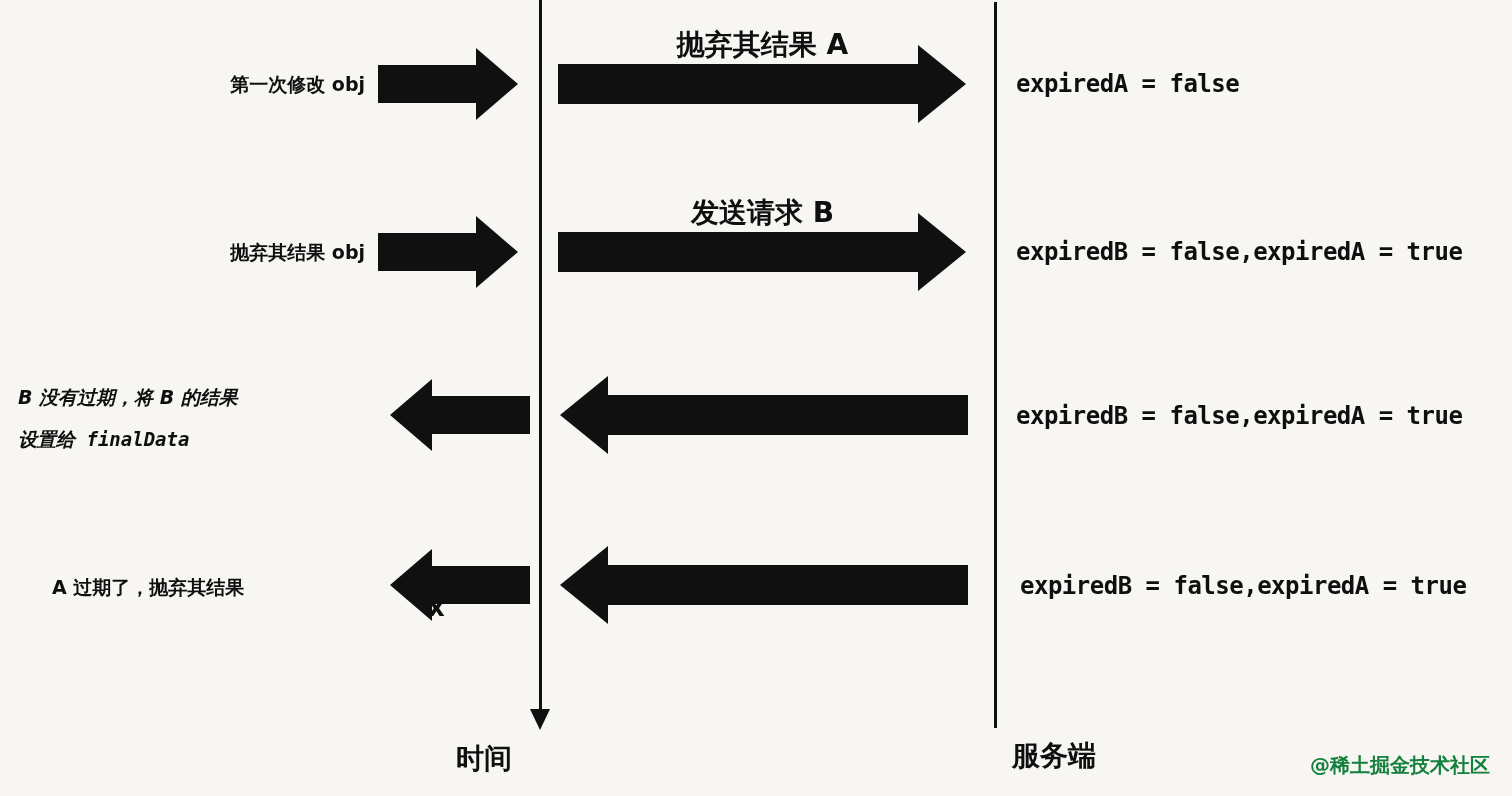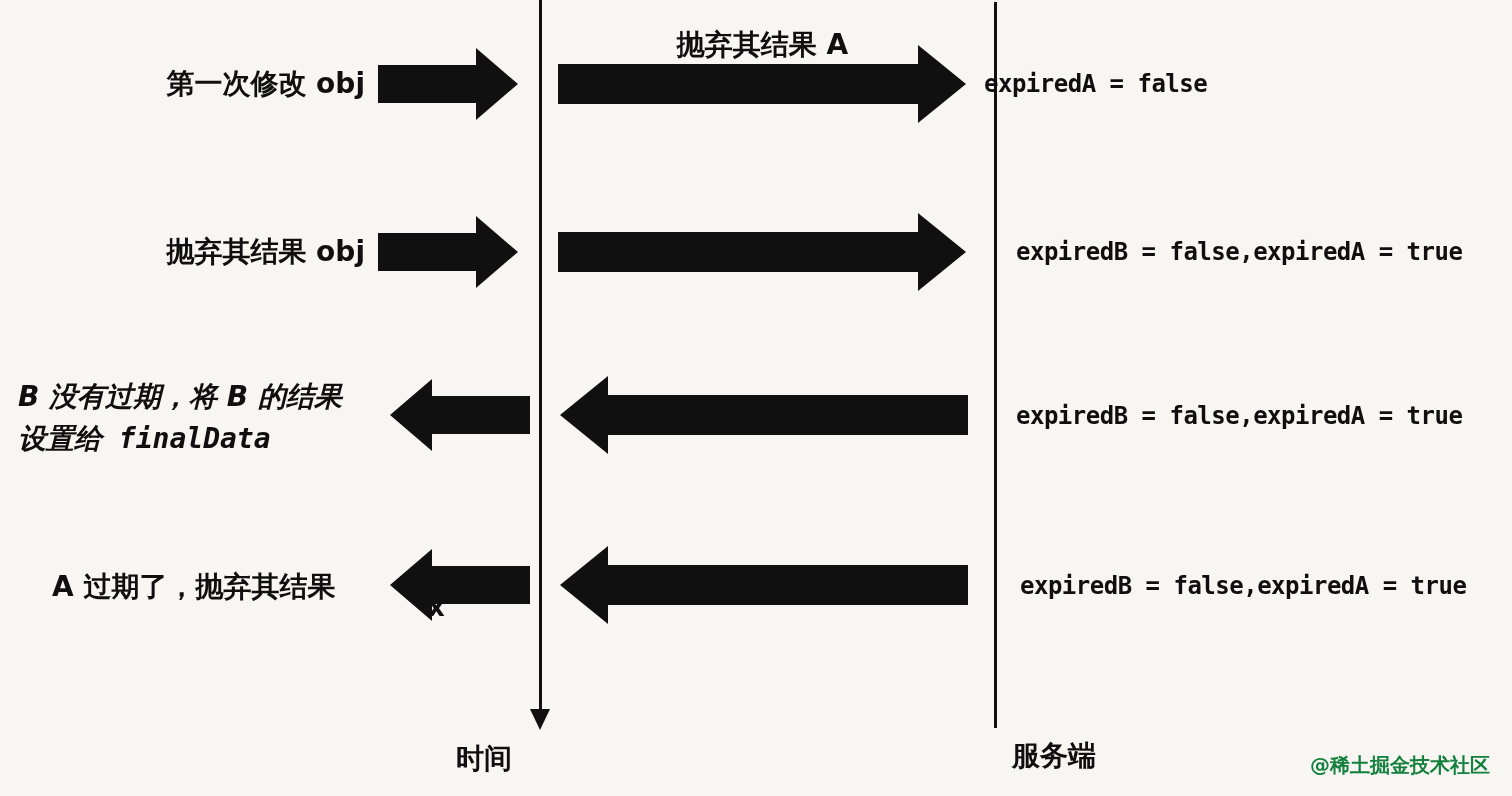--- a/index.html
+++ b/index.html
@@ -18,21 +18,21 @@
   .vline{position:absolute;background:#101010;width:3px;}
   .timeline-line{left:539px;top:0;height:710px;}
   .timeline-arrowhead{
     position:absolute;left:530px;top:709px;width:0;height:0;
     border-left:10px solid transparent;border-right:10px solid transparent;
     border-top:21px solid #101010;
   }
   .server-line{left:994px;top:2px;height:726px;}
   
   .lbl{position:absolute;font-weight:bold;color:#0f0f0f;white-space:nowrap;}
-  .left-lbl{font-size:28px;line-height:32px;}
+  .left-lbl{font-size:19px;line-height:32px;}
   .left-lbl.right-align{text-align:right;}
   .left-lbl.two-line{white-space:normal;line-height:42px;font-style:italic;}
   .mid-lbl{left:560px;width:405px;text-align:center;font-size:28px;}
   .axis-lbl{font-size:28px;}
   .state-lbl{
     font-family:"DejaVu Sans Mono","Liberation Mono",monospace;
     font-weight:bold;font-size:24px;letter-spacing:-0.5px;
   }
   .code{font-family:"DejaVu Sans Mono","Liberation Mono",monospace;}
   
@@ -70,27 +70,28 @@
   <div class="lbl left-lbl right-align" style="left:95px;top:68px;width:270px;">第一次修改 obj</div>
   <div class="arrow short-arrow dir-right" style="left:378px;top:48px;">
     <div class="shaft"></div>
     <div class="head"></div>
   </div>
   <div class="lbl mid-lbl" style="top:26px;">抛弃其结果 A</div>
   <div class="arrow long-arrow dir-right" style="left:558px;top:45px;">
     <div class="shaft"></div>
     <div class="head"></div>
   </div>
-  <div class="lbl state-lbl" style="left:984px;top:70px;">expiredA = false</div>
+  <div class="lbl state-lbl" style="left:1016px;top:70px;">expiredA = false</div>
 
   <div class="lbl left-lbl right-align" style="left:95px;top:236px;width:270px;">抛弃其结果 obj</div>
   <div class="arrow short-arrow dir-right" style="left:378px;top:216px;">
     <div class="shaft"></div>
     <div class="head"></div>
   </div>
+  <div class="lbl mid-lbl" style="top:194px;">发送请求 B</div>
   <div class="arrow long-arrow dir-right" style="left:558px;top:213px;">
     <div class="shaft"></div>
     <div class="head"></div>
   </div>
   <div class="lbl state-lbl" style="left:1016px;top:238px;">expiredB = false,expiredA = true</div>
 
   <div class="lbl left-lbl two-line" style="left:18px;top:376px;width:350px;">
     <div>B 没有过期，将 B 的结果</div>
     <div class="code">设置给 finalData</div>
   </div>

